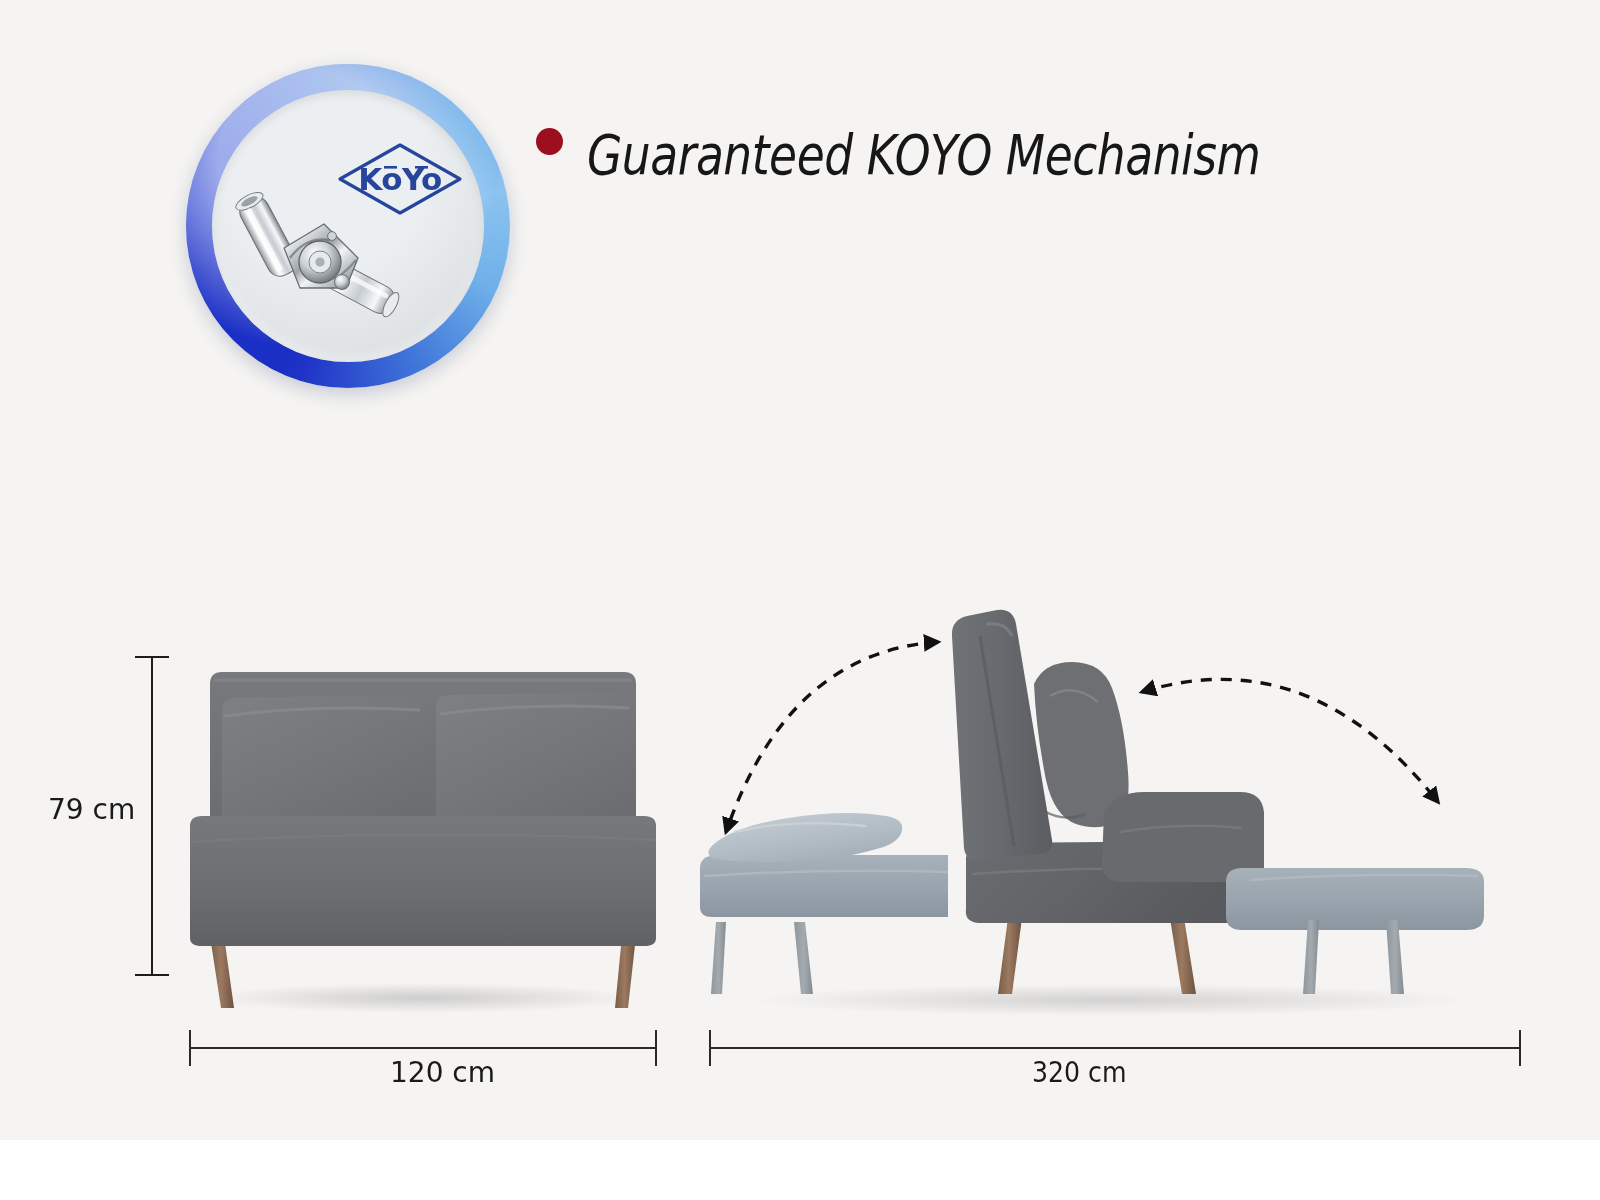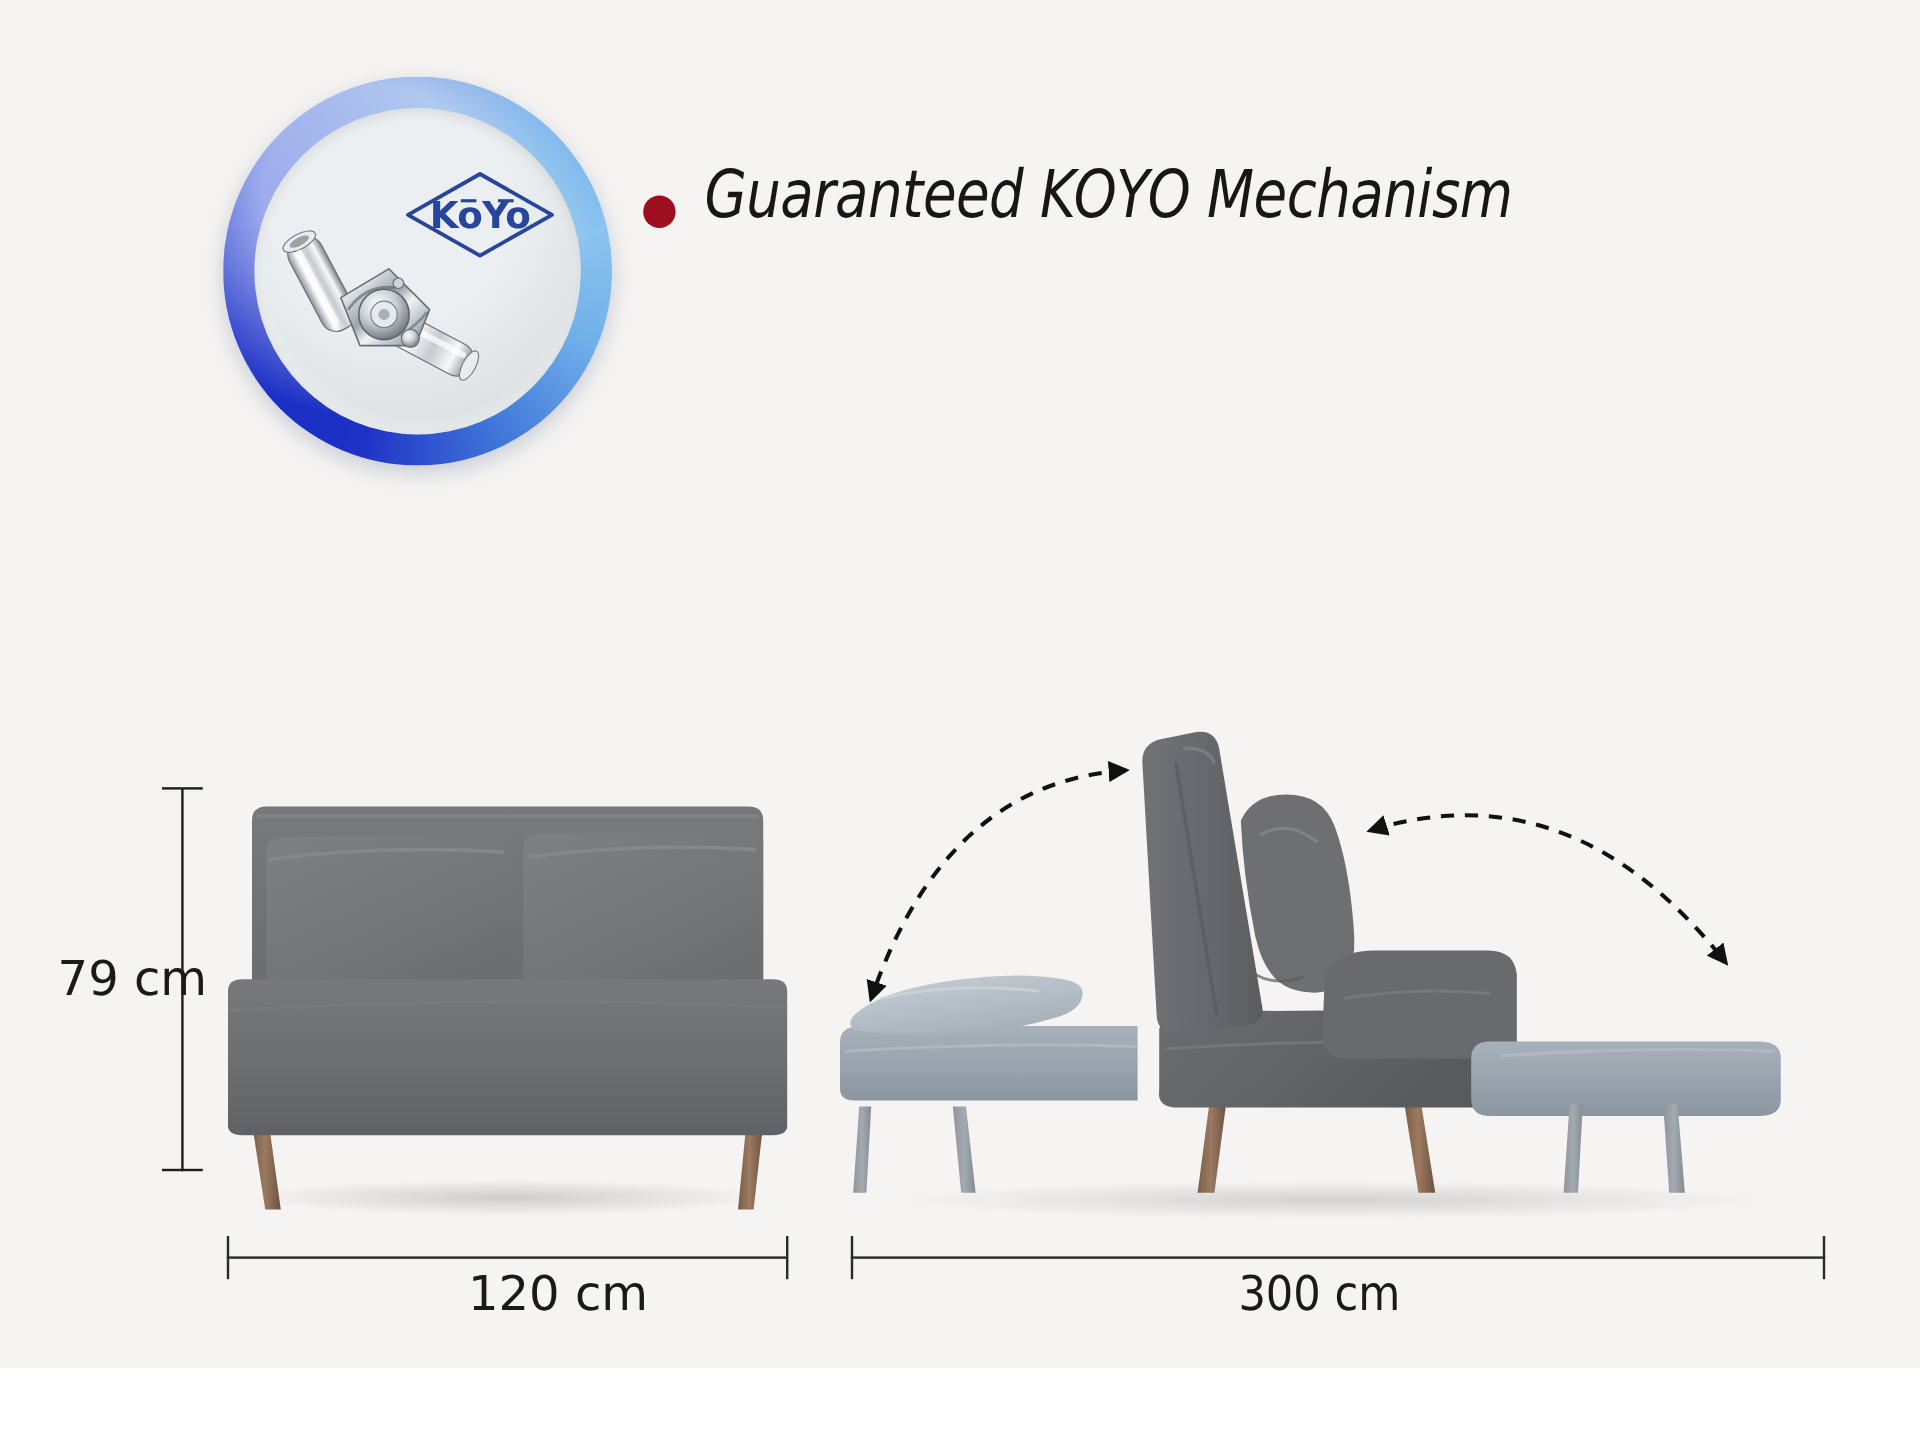--- a/index.html
+++ b/index.html
@@ -88,22 +88,23 @@
 
   
   #feature-list {
     position: absolute;
     left: 536px;
     top: 112px;
     width: 900px;
   }
   .feature-row {
     display: flex;
-    align-items: flex-end;
+    align-items: flex-start;
     height: 78px;
+    margin-top: 16px;
   }
   .feature-dot {
     width: 27px;
     height: 27px;
     border-radius: 50%;
     flex: 0 0 auto;
     margin-right: 24px;
   }
   .feature-text {
     font-family: "DejaVu Sans Condensed", "Liberation Sans Narrow", "Liberation Sans", sans-serif;
@@ -137,21 +138,21 @@
   }
   .dim-cap-v {
     position: absolute;
     width: 2px;
     height: 36px;
     background: #2a2a2a;
   }
   .dim-label {
     position: absolute;
     font-family: "DejaVu Sans", "Liberation Sans", sans-serif;
-    font-size: 40px;
+    font-size: 28px;
     color: #1a1a1a;
     white-space: nowrap;
   }
   .dim-label-180 {
     font-family: "DejaVu Sans Condensed", "Liberation Sans Narrow", "DejaVu Sans", sans-serif;
   }
 
   
   .sofa-svg { position: absolute; }
 </style>
@@ -388,16 +389,16 @@
       <path d="M248 42 q-150 10 -212 190" fill="none" stroke="#111111" stroke-width="3.4" stroke-dasharray="11 9" stroke-linecap="butt" marker-start="url(#arrowHeadStart)" marker-end="url(#arrowHead)"></path>
 
       <path d="M452 92 q168 -52 296 110" fill="none" stroke="#111111" stroke-width="3.4" stroke-dasharray="11 9" stroke-linecap="butt" marker-start="url(#arrowHeadStart)" marker-end="url(#arrowHead)"></path>
     </g>
   </svg>
 
   <div>
     <div class="dim-cap-v" style="left:709px; top:1030px;"></div>
     <div class="dim-line-h" style="left:709px; top:1047px; width:812px;"></div>
     <div class="dim-cap-v" style="left:1519px; top:1030px;"></div>
-    <div class="dim-label dim-label-180" style="left:1032px; top:1056px;">300 cm</div>
+    <div class="dim-label dim-label-180" style="left:1032px; top:1056px;">320 cm</div>
   </div>
 
 </div>
 
 </body></html>

